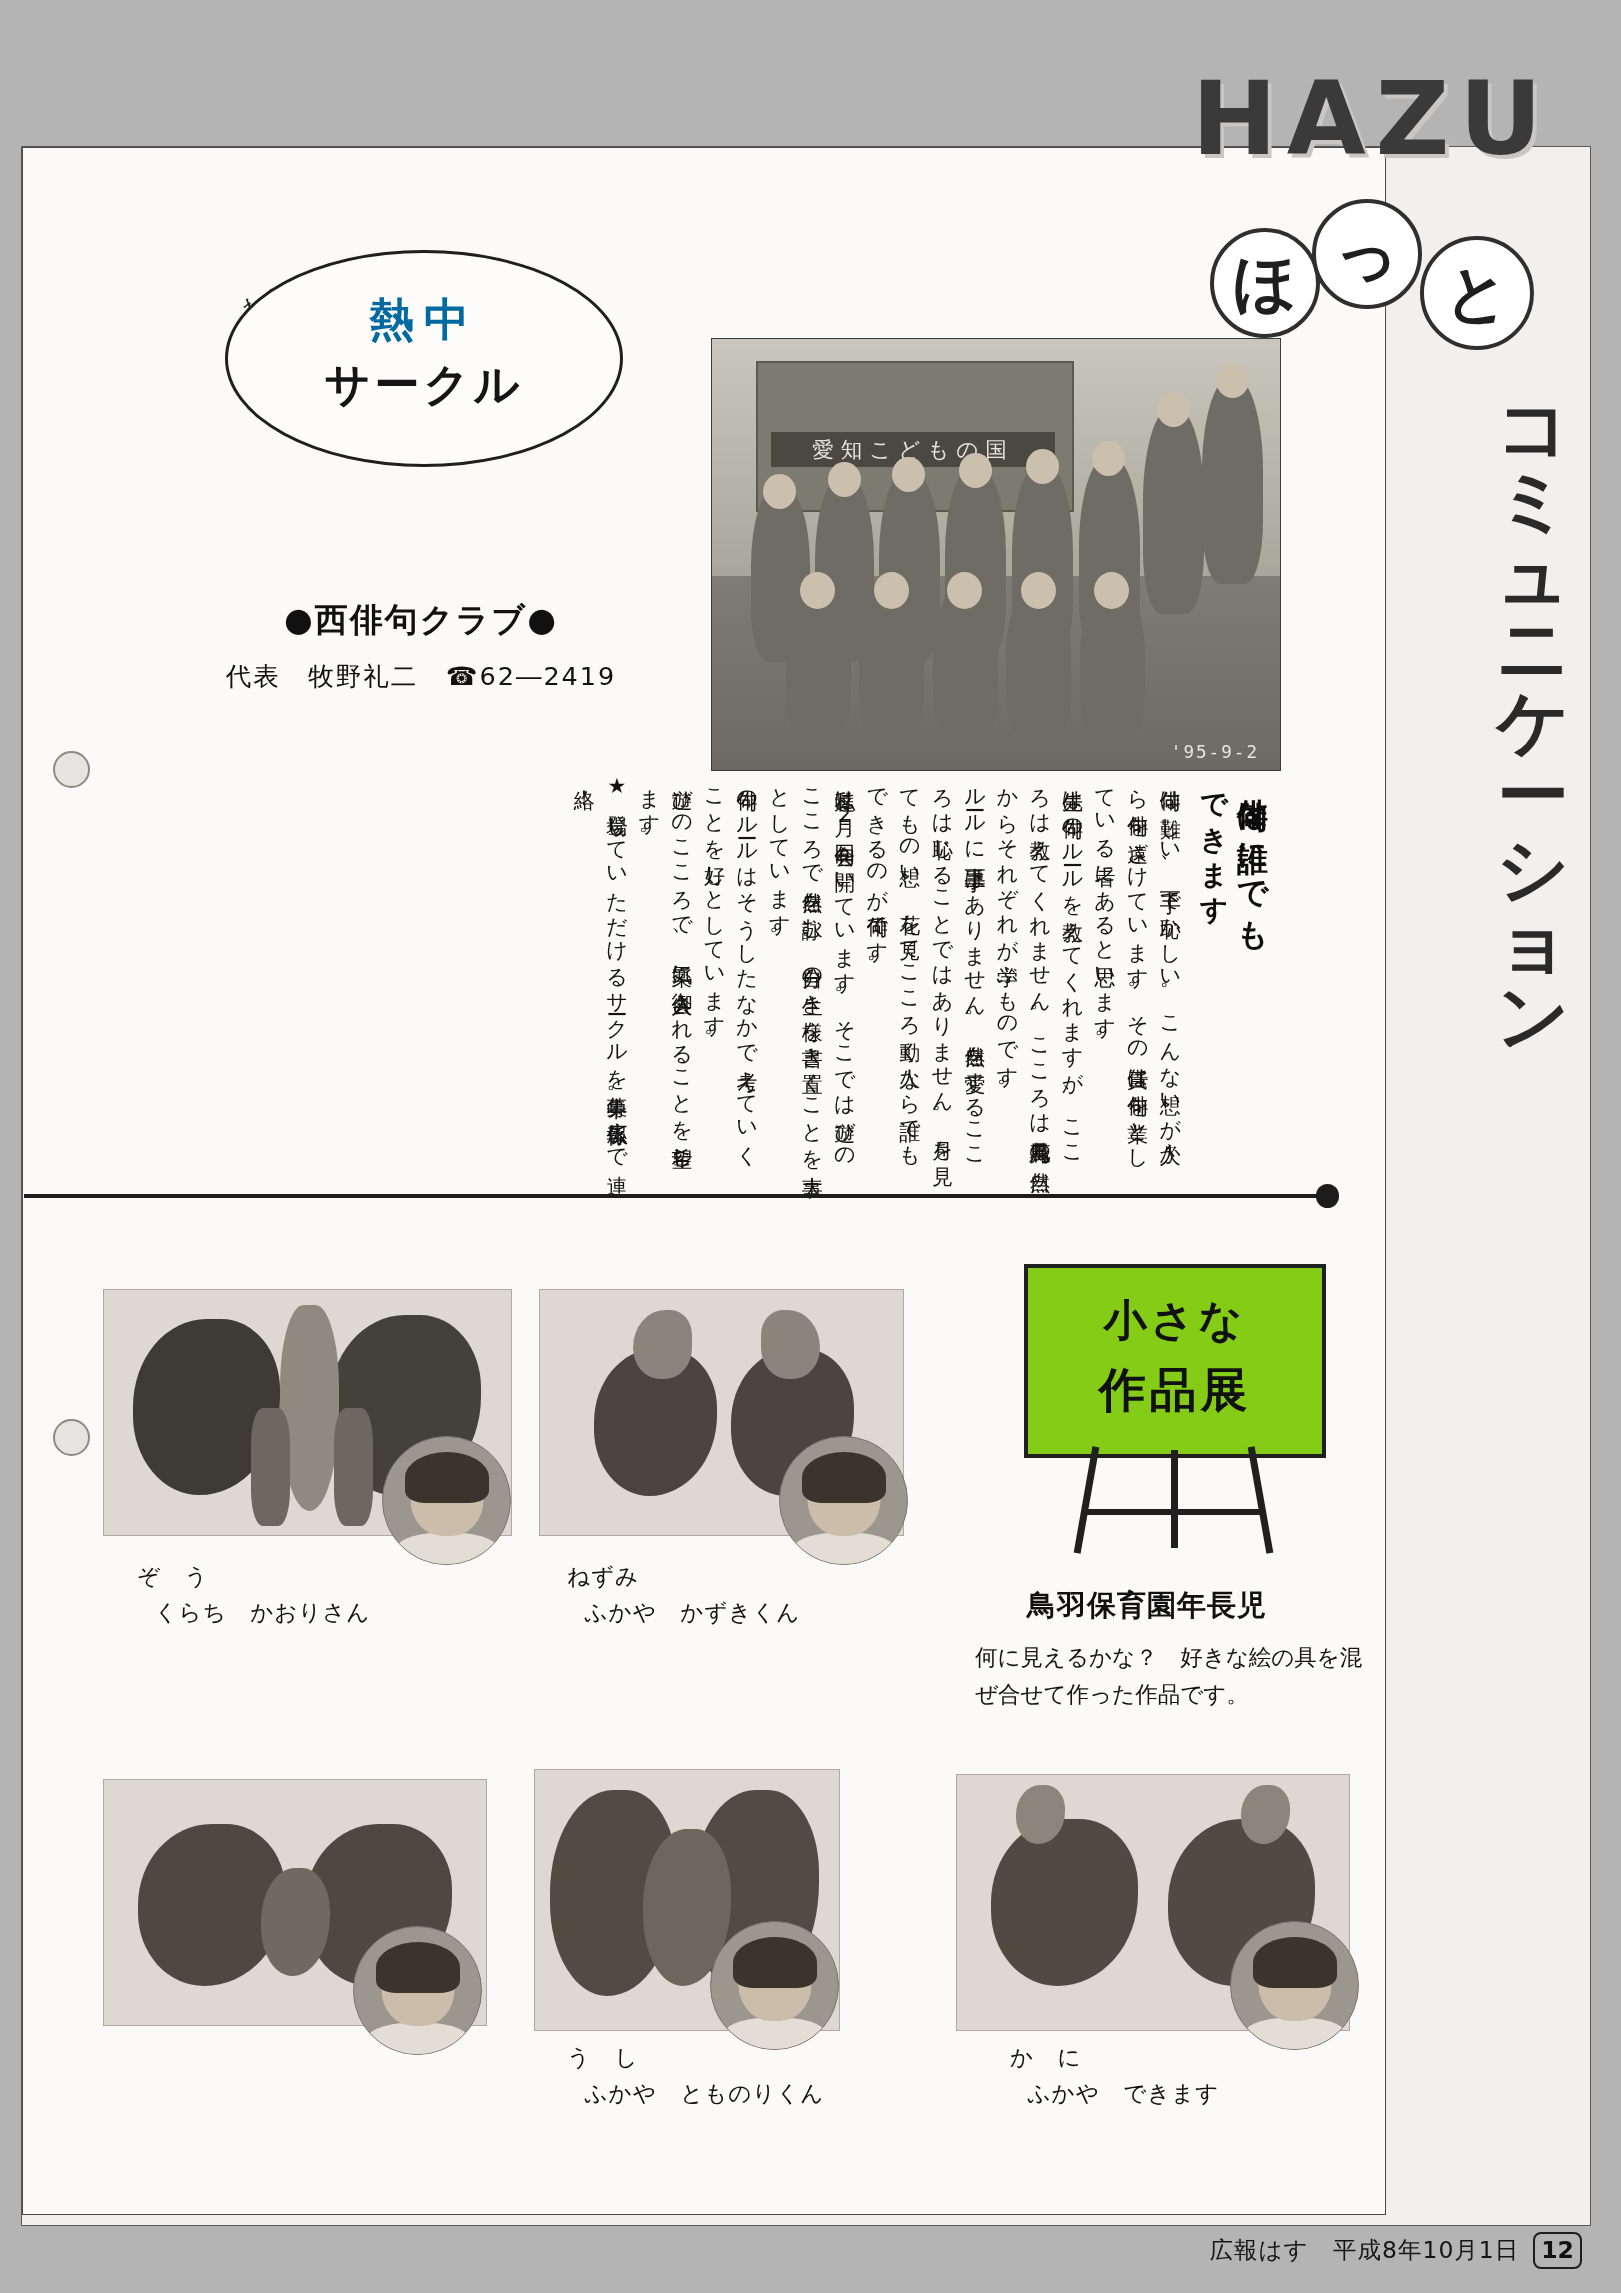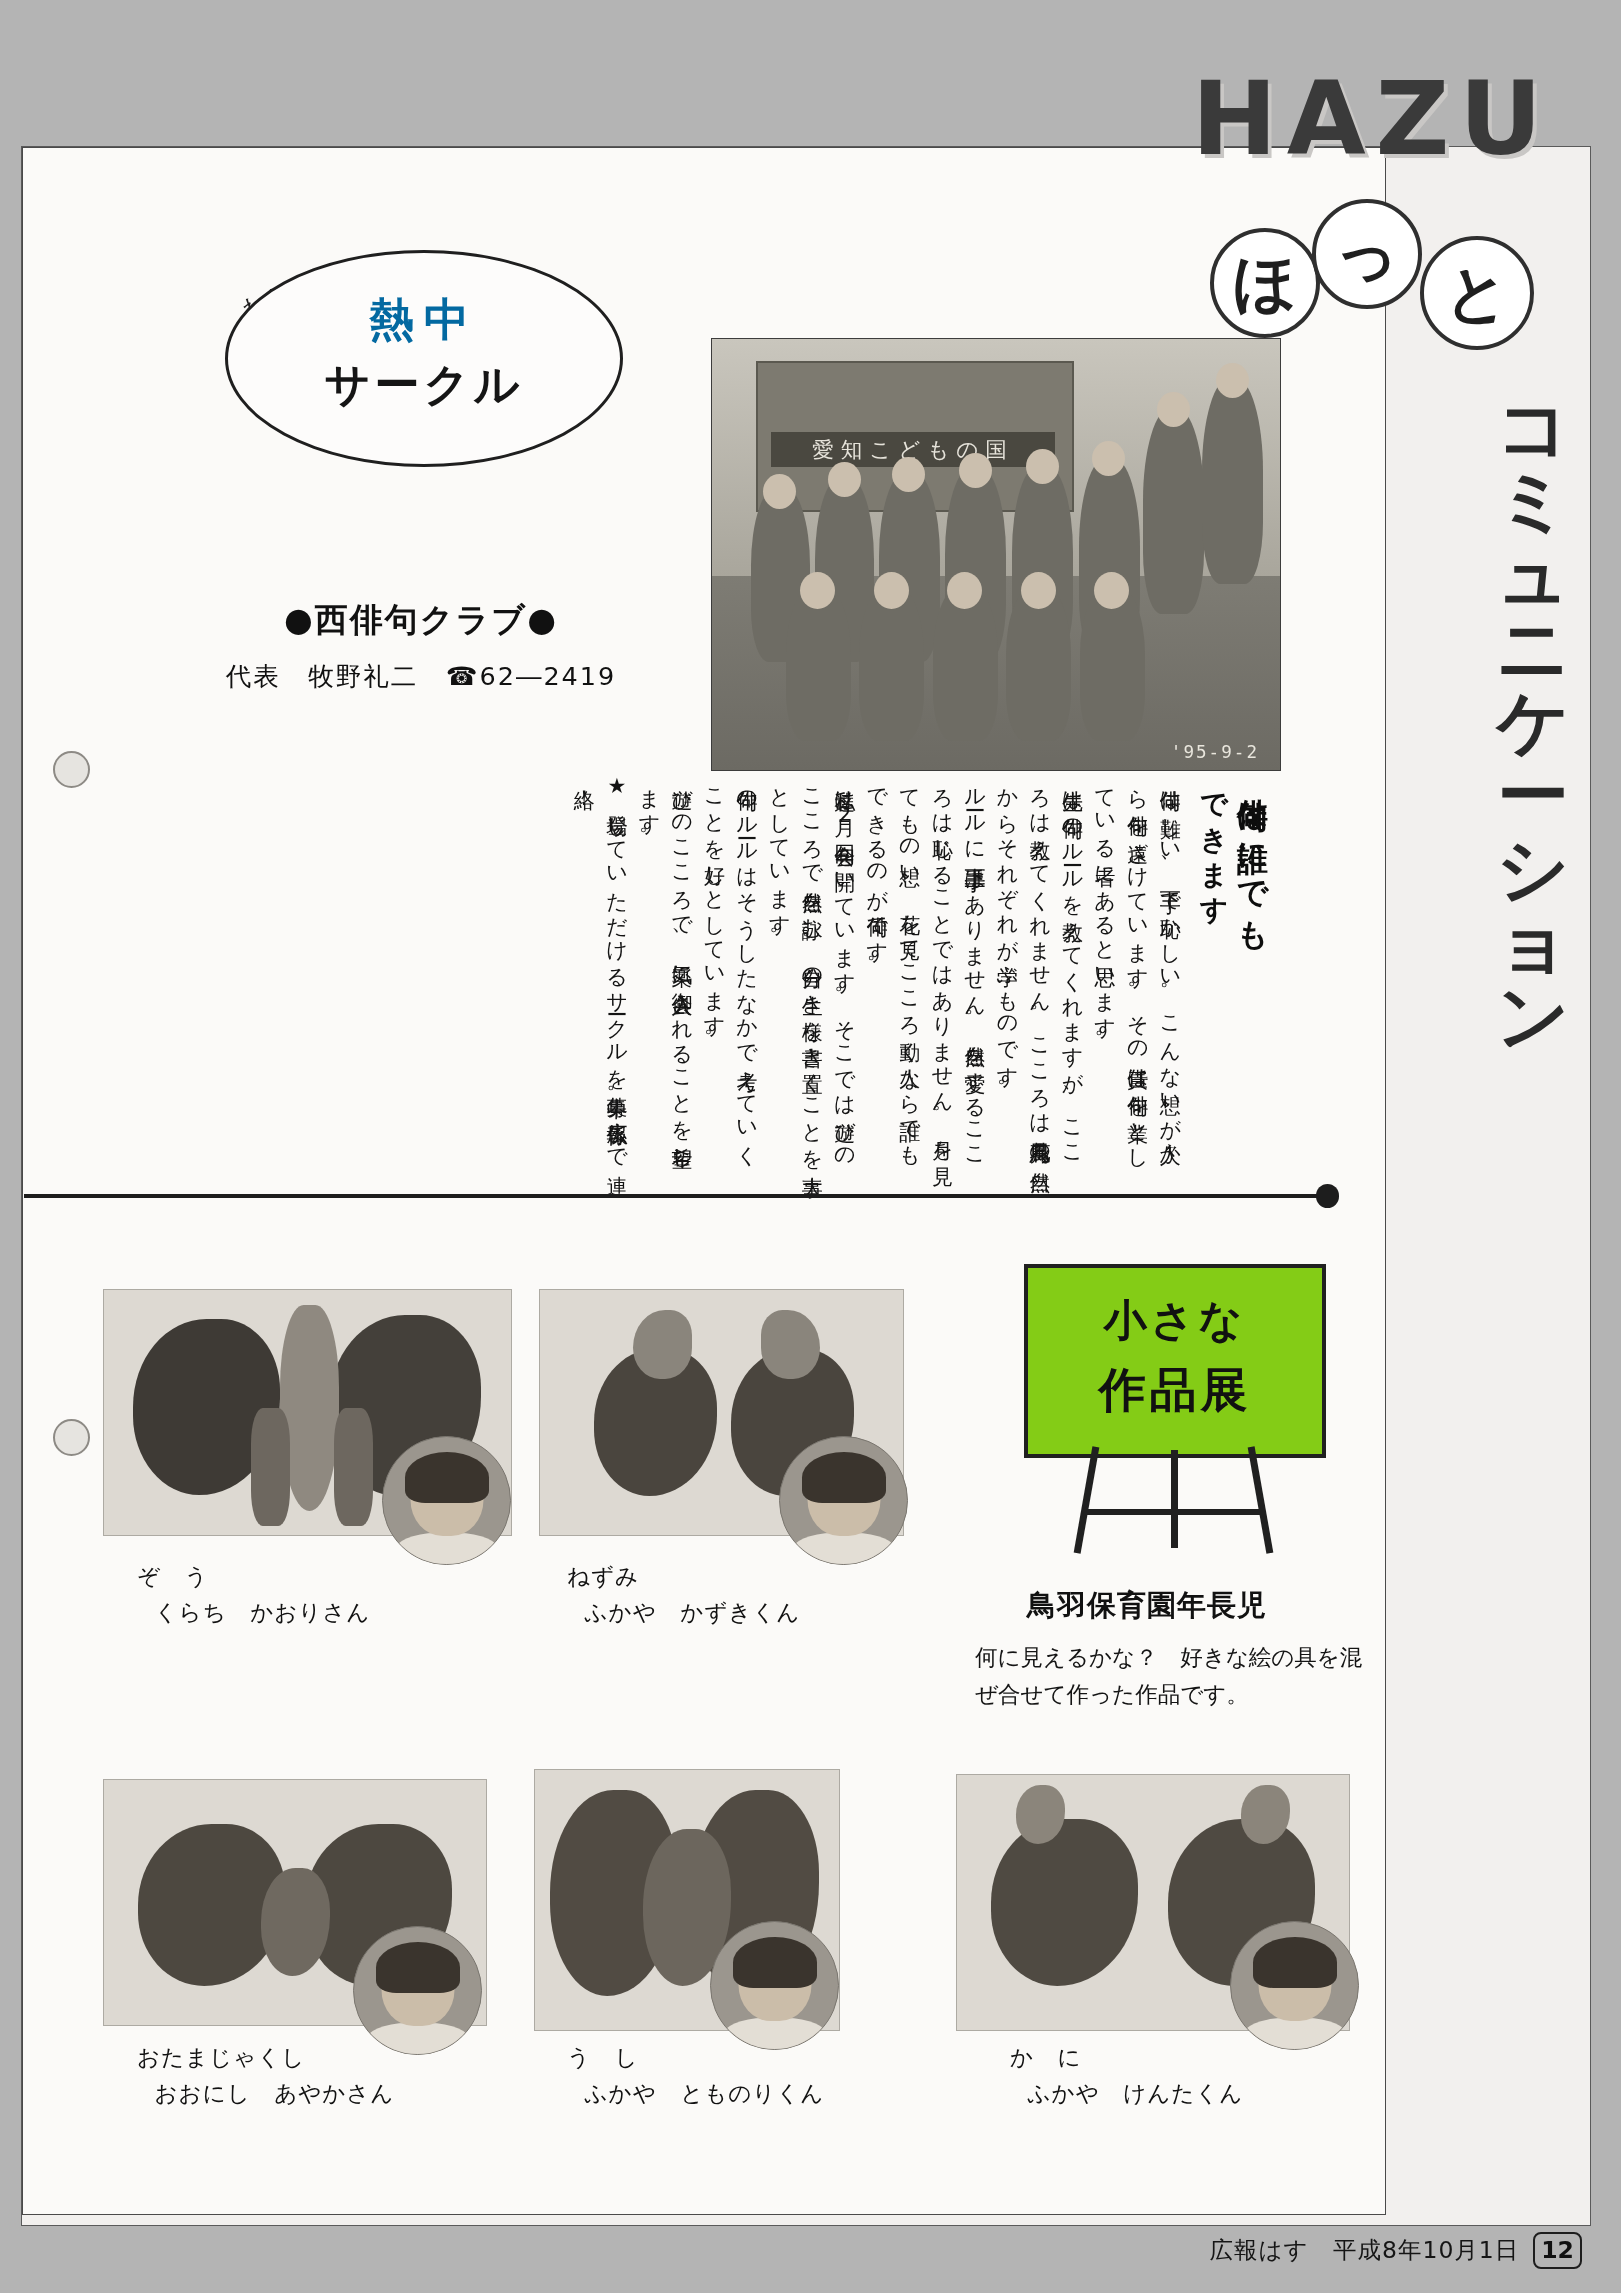--- a/index.html
+++ b/index.html
@@ -533,24 +533,20 @@
       <div class="blot" style="left:34px;  top:44px;  width:147px; height:162px; background:#4d4840;"></div>
       <div class="blot" style="left:201px; top:44px;  width:147px; height:162px; background:#4d4840;"></div>
       <div class="blot" style="left:157px; top:88px;  width:69px;  height:108px; background:#6f6960;"></div>
     </div>
     <div class="avatar" style="left:250px; top:147px;">
       <div class="body"></div>
       <div class="face"></div>
       <div class="hair"></div>
     </div>
   </div>
-  <div class="caption" style="left:137px; top:2039px;">
-    <span class="t">おたまじゃくし</span>
-    <span class="n">おおにし　あやかさん</span>
-  </div>
 
   <div class="artwork" style="left:534px; top:1769px; width:304px; height:260px;">
     <div class="art-img">
       <div class="blot" style="left:14.7px;  top:19.6px;  width:127px; height:206px; background:#514b43;"></div>
       <div class="blot" style="left:157px; top:19.6px;  width:127px; height:206px; background:#514b43;"></div>
       <div class="blot" style="left:108px; top:59px;  width:88px;  height:157px; background:#6c665d;"></div>
     </div>
     <div class="avatar" style="left:176px; top:152px;">
       <div class="body"></div>
       <div class="face"></div>
@@ -570,21 +566,21 @@
       <div class="blot" style="left:284px; top:9.8px;  width:49px;  height:59px; background:#8b857b;"></div>
     </div>
     <div class="avatar" style="left:274px; top:147px;">
       <div class="body"></div>
       <div class="face"></div>
       <div class="hair"></div>
     </div>
   </div>
   <div class="caption" style="left:1010px; top:2039px;">
     <span class="t">か　に</span>
-    <span class="n">ふかや　けんたくん</span>
+    <span class="n">ふかや　できます</span>
   </div>
 
   <div id="footer">
     <div class="txt">広報はす　平成8年10月1日</div>
     <div class="pageno">12</div>
   </div>
 
 </div>
 
 

